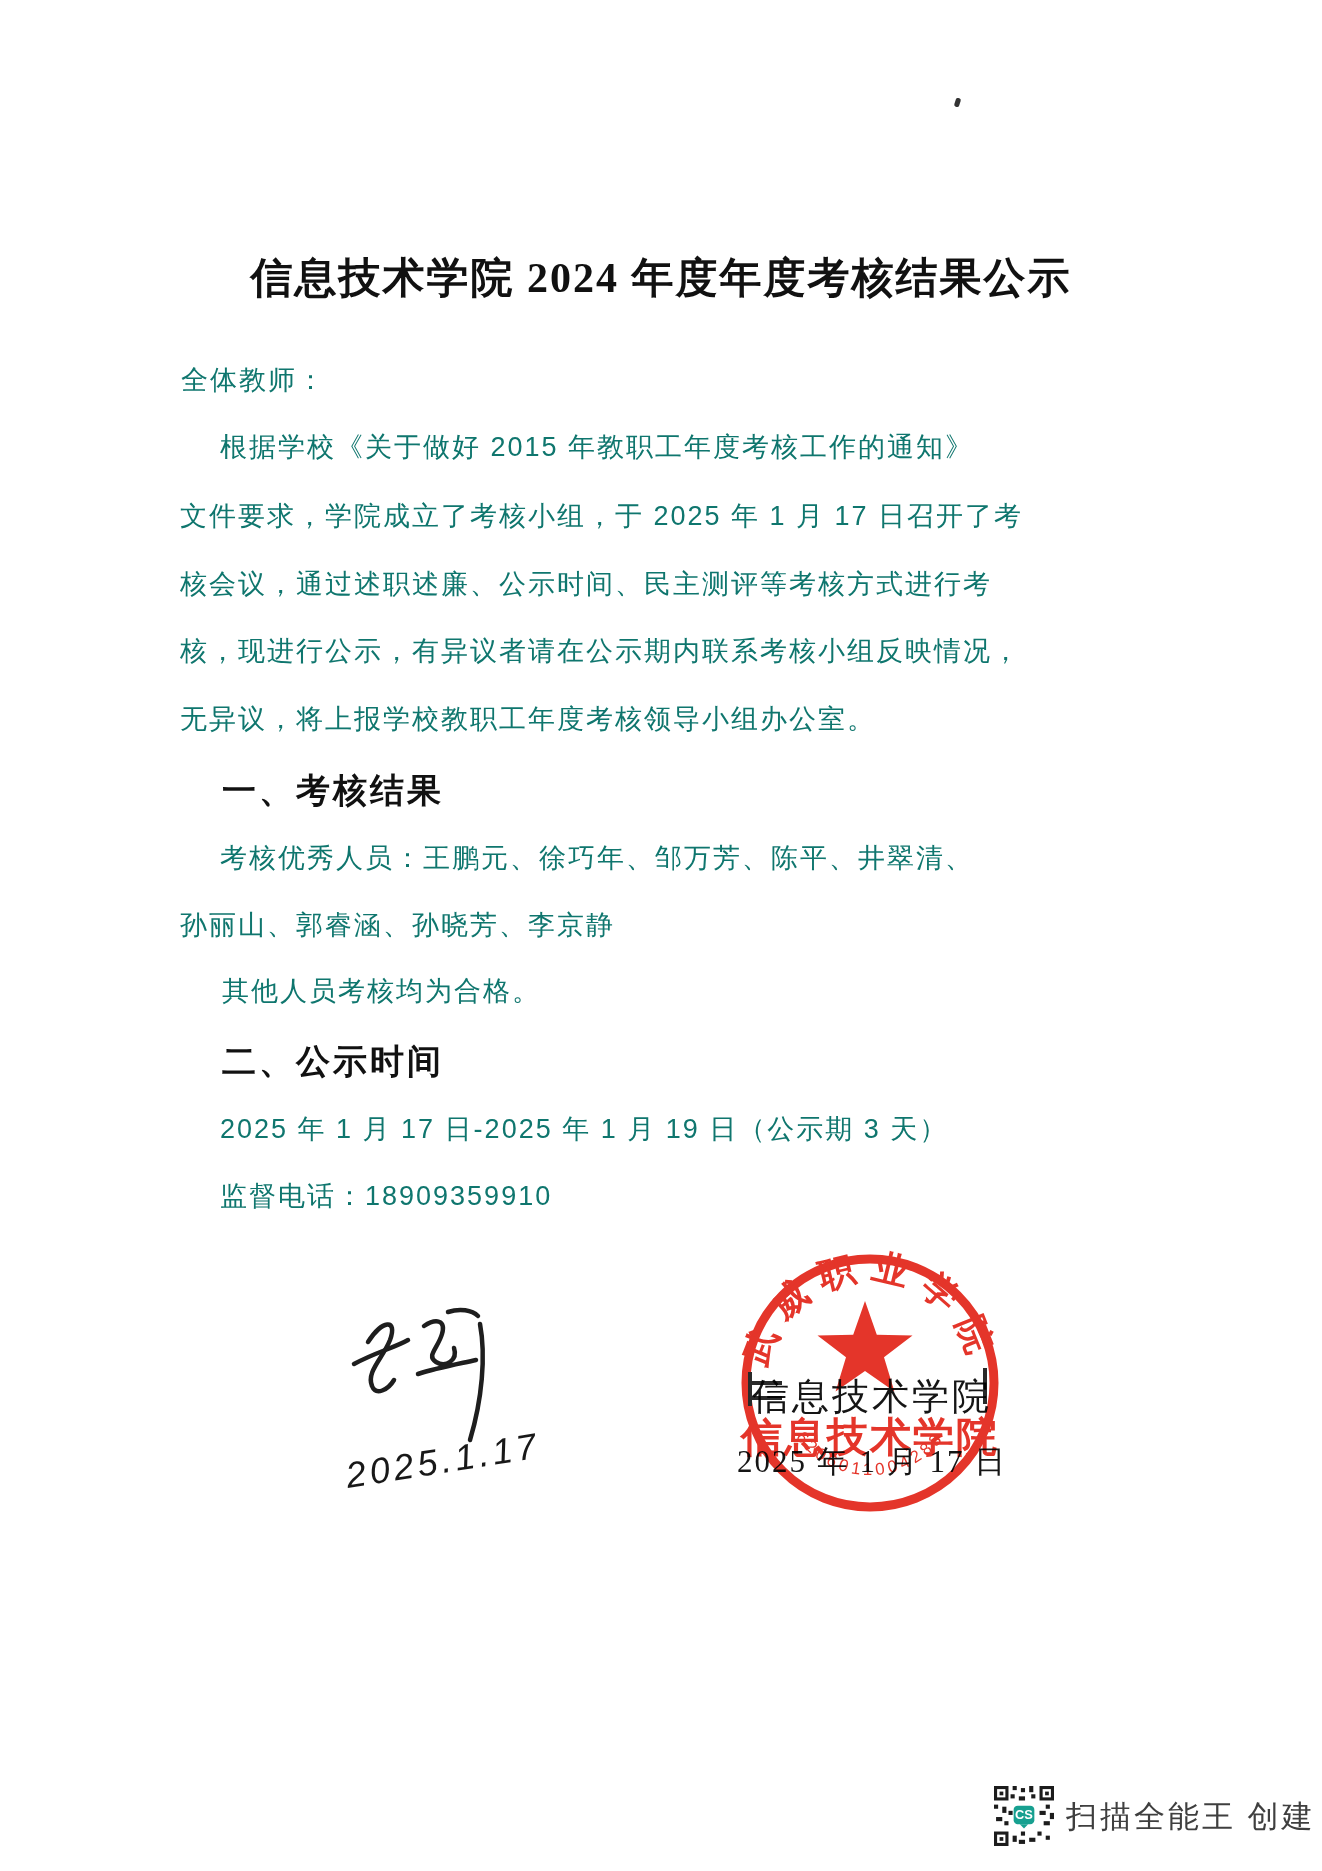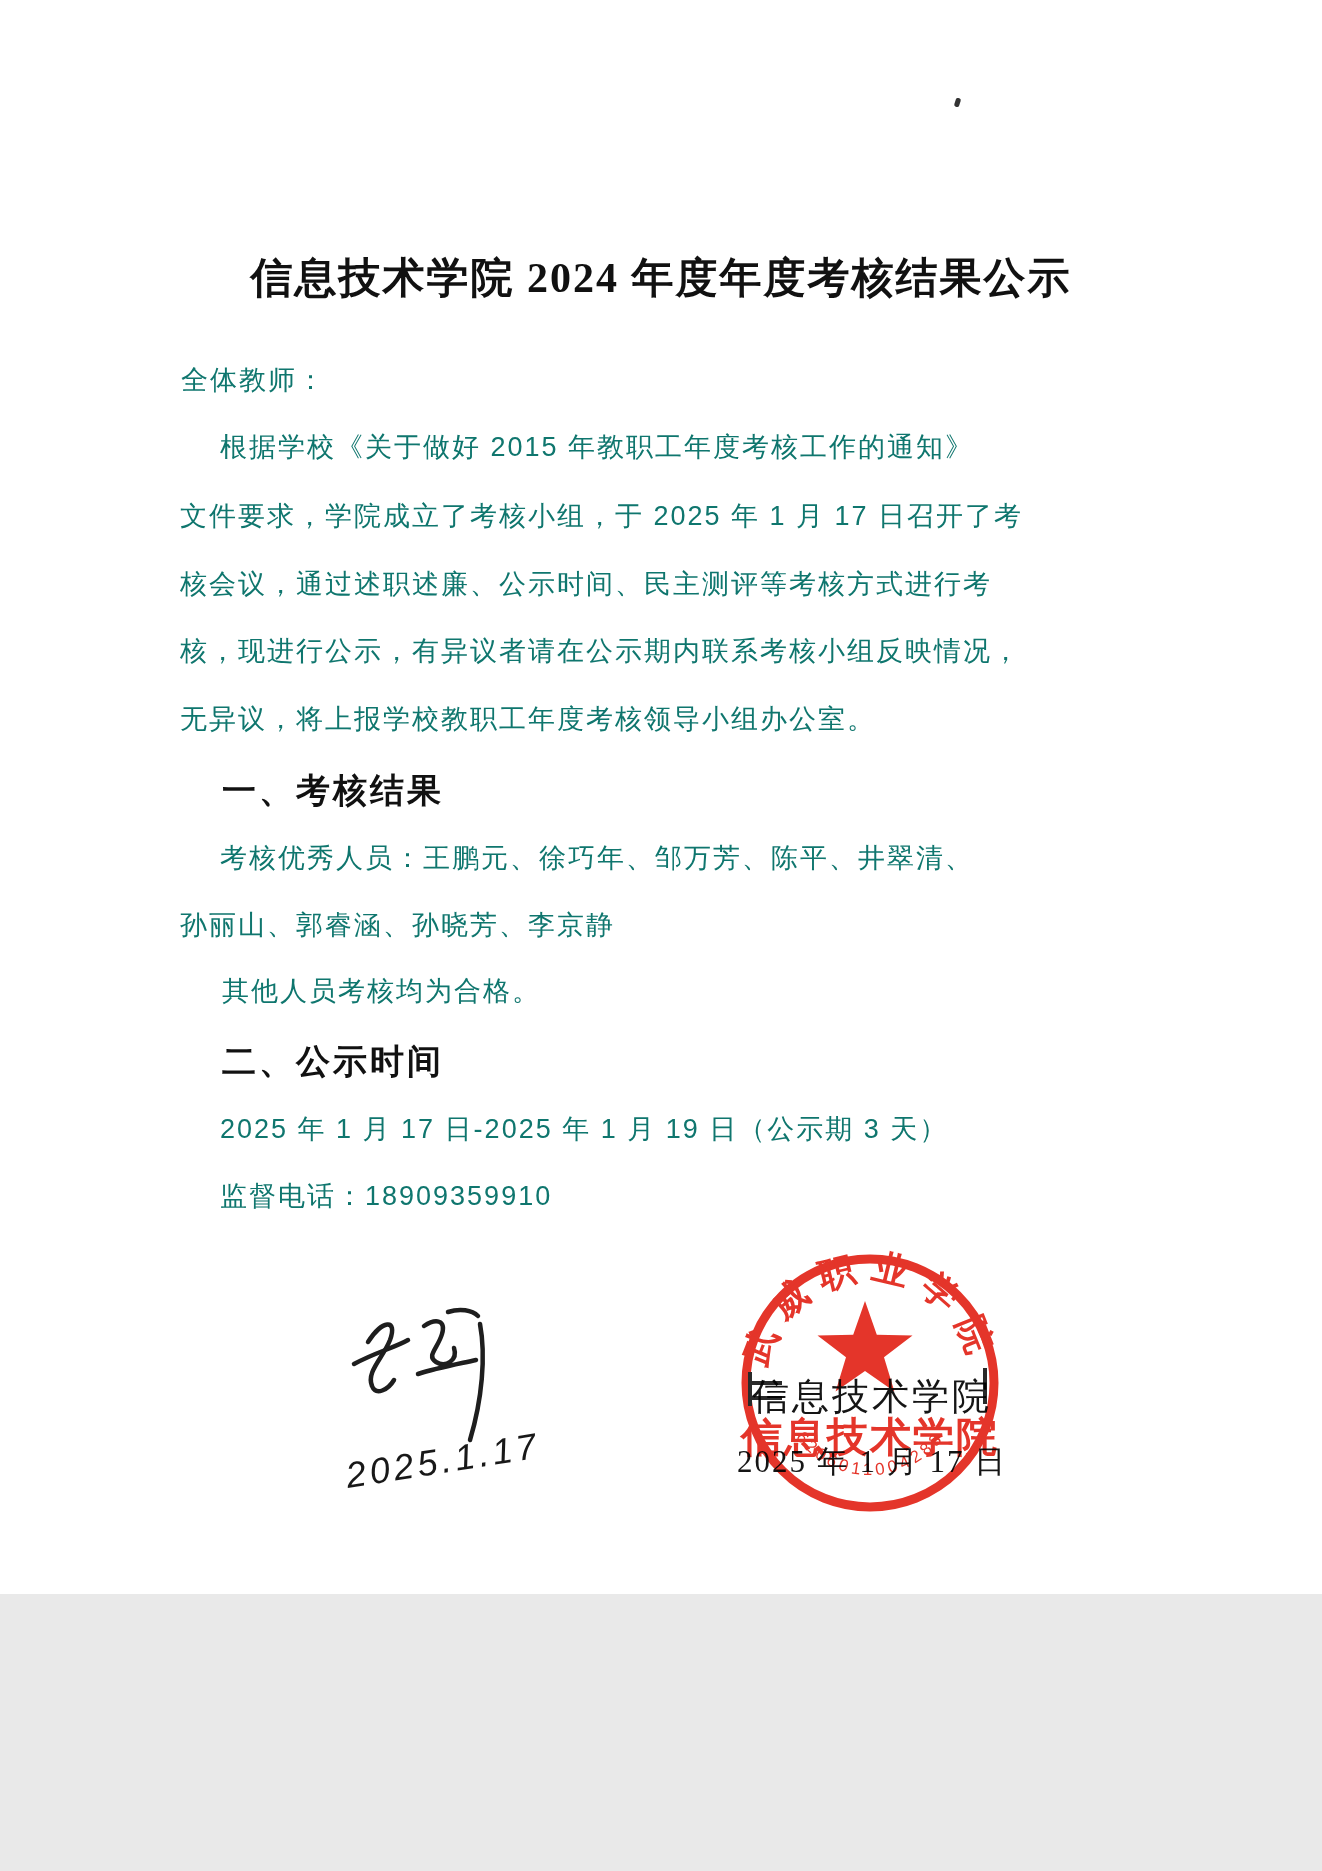--- a/index.html
+++ b/index.html
@@ -1,17 +1,17 @@
 <!DOCTYPE html>
 <html><head>
 <meta charset="utf-8">
 <style>
   html,body{margin:0;padding:0;background:#e9e9e9;}
   .page{
-    position:relative;width:1322px;height:1594px;margin:0 auto;
+    position:relative;width:1322px;height:1871px;margin:0 auto;
     background:#ffffff;overflow:hidden;
     font-family:"Liberation Serif", serif;color:#1c1c1c;
   }
   .abs{position:absolute;}
   .doc-title{
     left:0;top:250px;width:1322px;text-align:center;
     font-size:42px;font-weight:bold;letter-spacing:2px;color:#111;
     font-family:"Liberation Serif", serif;
   }
   .bl{

